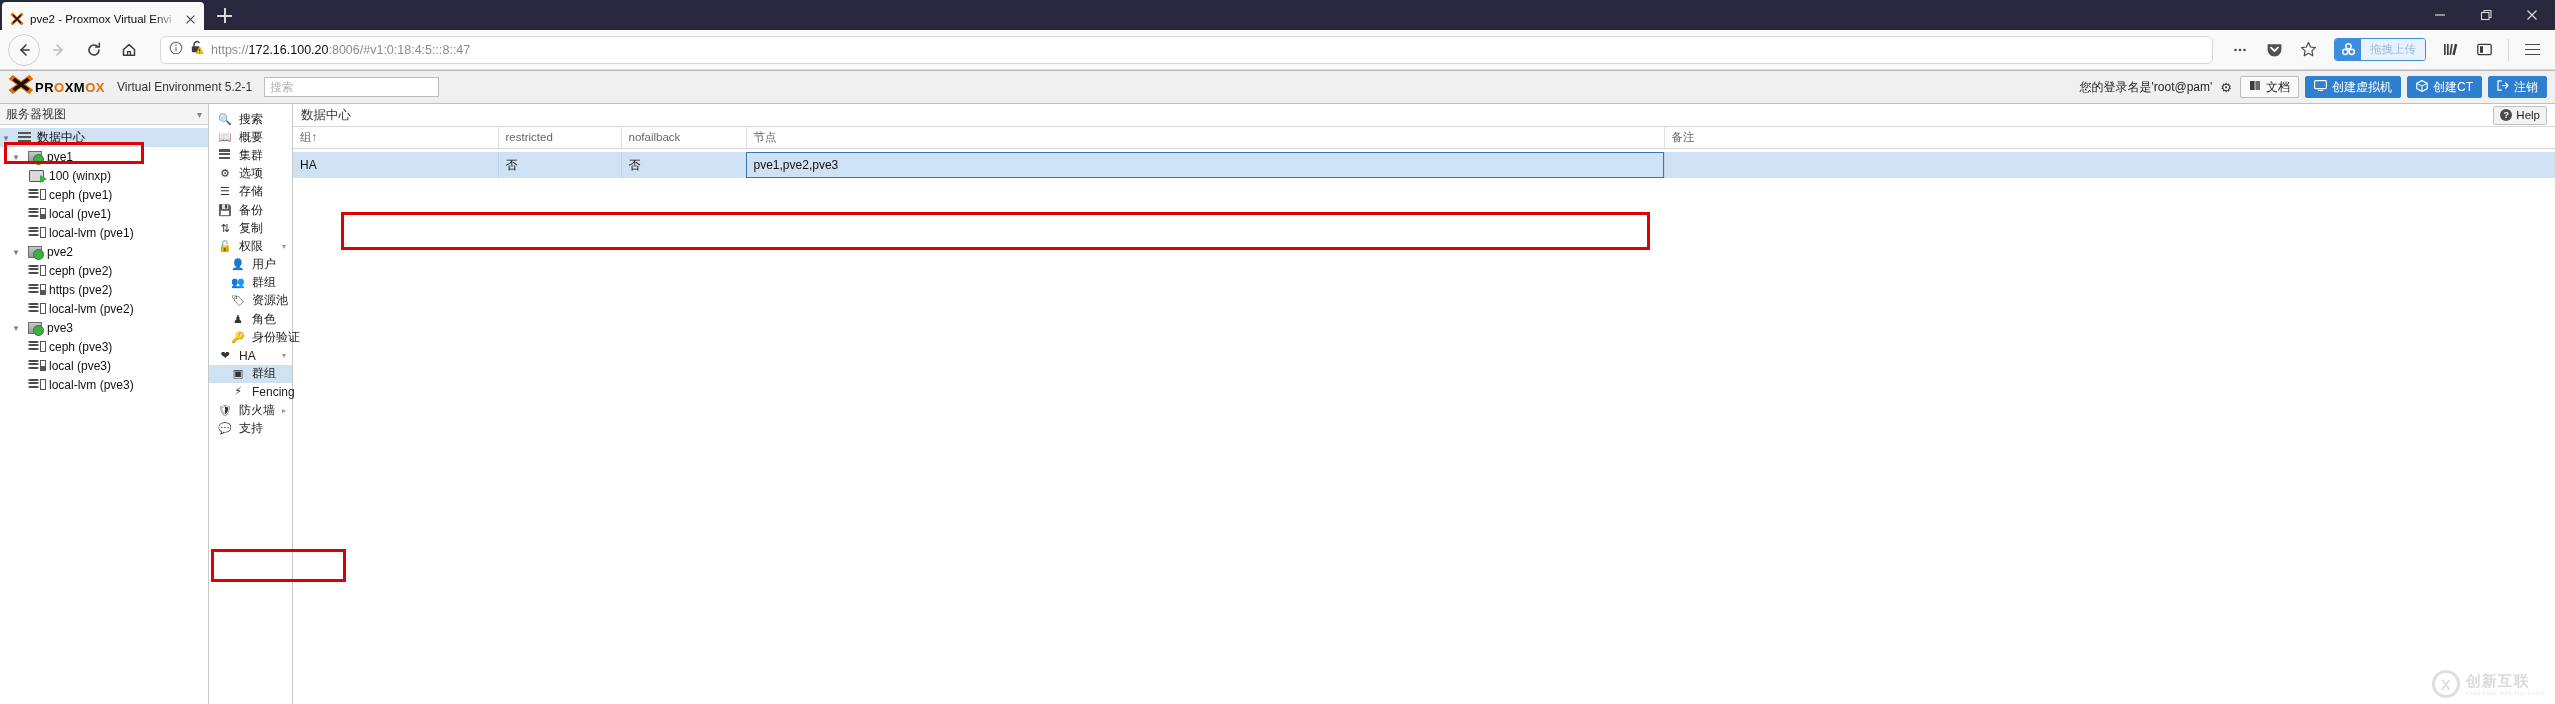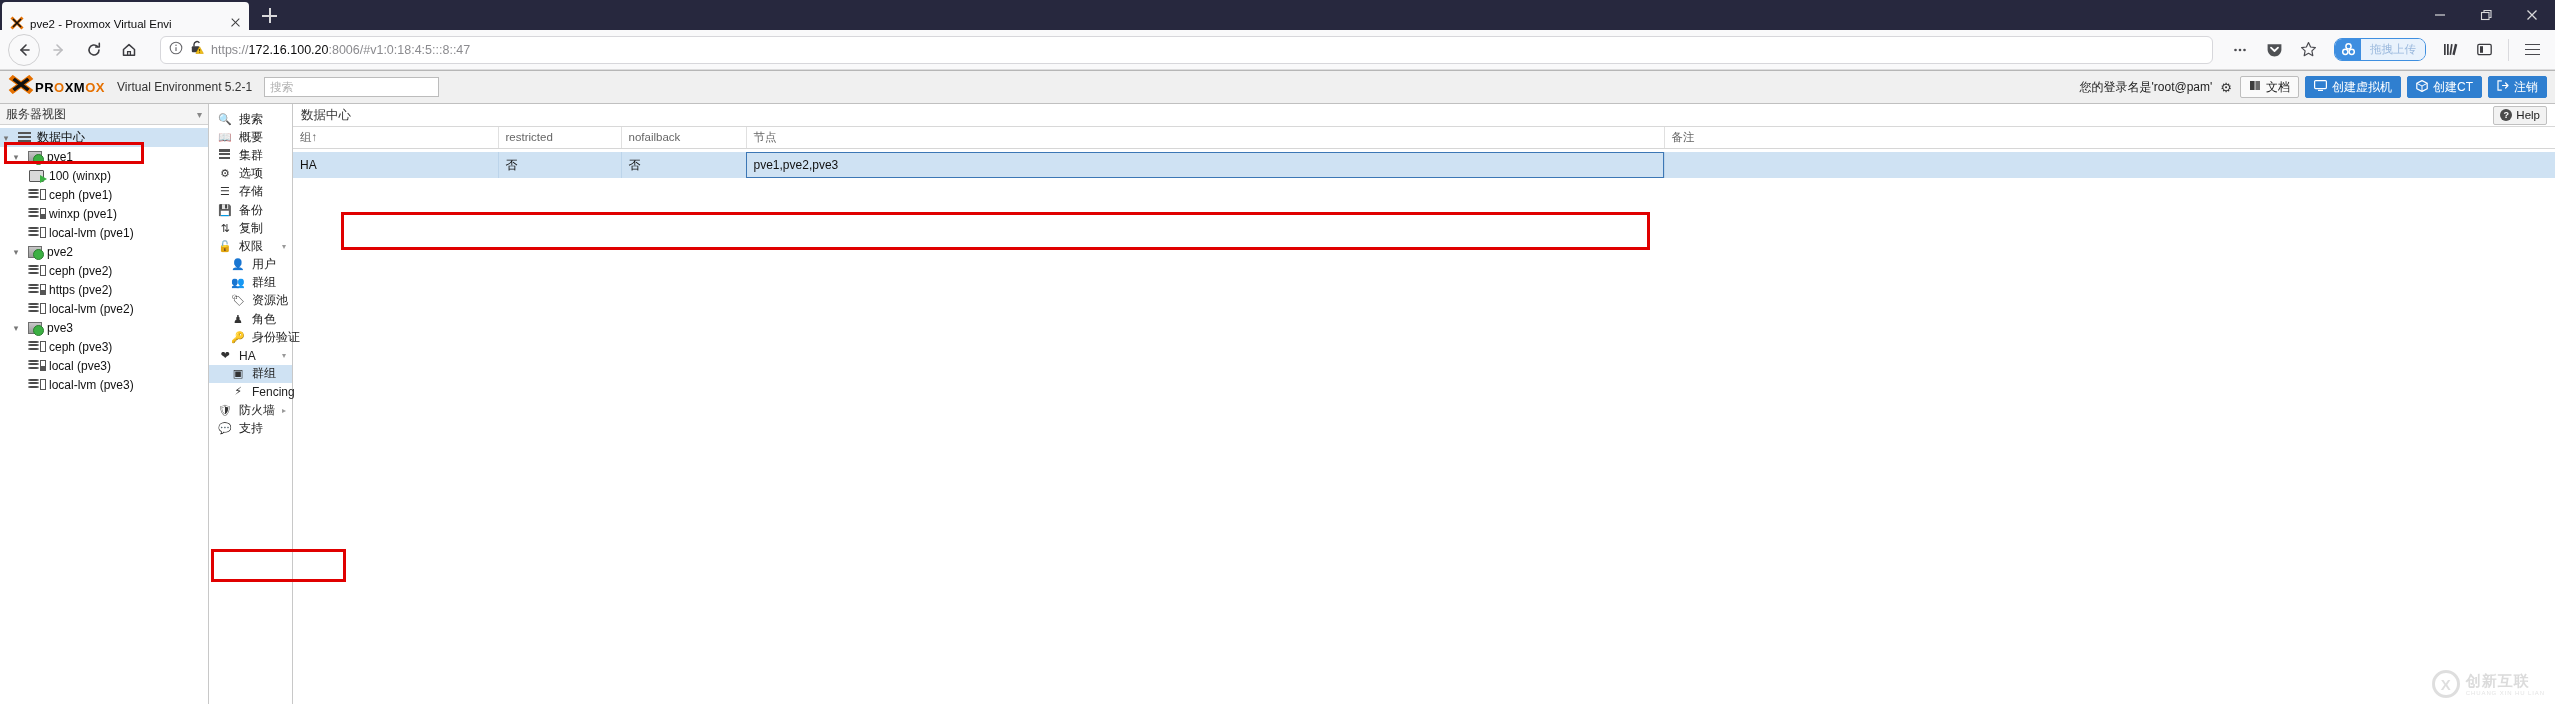--- a/index.html
+++ b/index.html
@@ -10,22 +10,22 @@
   }
 
   
   .browser { width: 2555px; height: 704px; display: flex; flex-direction: column; }
 
   .tabstrip {
     height: 30px; background: #27283e; display: flex; align-items: flex-end;
     position: relative; flex: 0 0 30px;
   }
   .tab {
-    height: 28px; width: 247px; background: #f9f9fa; border-radius: 4px 4px 0 0;
-    display: flex; align-items: flex-end; padding: 6px 6px 0 8px; gap: 6px;
+    height: 28px; width: 202px; background: #f9f9fa; border-radius: 4px 4px 0 0;
+    display: flex; align-items: center; padding: 6px 6px 0 8px; gap: 6px;
     margin-left: 2px;
   }
   .tab-fav { width: 14px; height: 14px; flex: 0 0 14px; position: relative; }
   .tab-title {
     font-size: 11.5px; color: #0c0c0d; white-space: nowrap; overflow: hidden;
     flex: 1 1 auto;
     -webkit-mask-image: linear-gradient(to right, #000 85%, transparent 100%);
     mask-image: linear-gradient(to right, #000 85%, transparent 100%);
   }
   .tab-close { width: 15px; height: 15px; flex: 0 0 15px; position: relative; }
@@ -62,21 +62,21 @@
   .navbtn.disabled { color: #bcbcbf; }
   .urlbar {
     flex: 1 1 auto; height: 28px; margin: 0 8px 0 12px; background: #fff;
     border: 1px solid #d7d7db; border-radius: 6px; display: flex; align-items: center;
     padding: 0 8px; gap: 7px;
   }
   .url-text { font-size: 12.5px; color: #0c0c0d; white-space: nowrap; }
   .url-text .dim { color: #8b8b8f; }
   .nav-right { display: flex; align-items: center; gap: 2px; }
   .upload-pill {
-    height: 23px; display: flex; align-items: center; border-radius: 8px;
+    height: 23px; display: flex; align-items: center; border-radius: 3px;
     overflow: hidden; margin: 0 6px 0 8px; border: 1px solid #3f8fe0;
   }
   .upload-pill .ic {
     width: 26px; height: 23px; background: #3e8ee0; display: flex;
     align-items: center; justify-content: center;
   }
   .upload-pill .lbl {
     padding: 0 9px; font-size: 11.5px; color: #9bb9dd; background: #e9f2fc;
     line-height: 21px;
   }
@@ -474,21 +474,21 @@
             <span class="ico">
               <span class="disk-ico">
                   <span class="cyl">
                     <i></i>
                     <i></i>
                     <i></i>
                   </span>
                   <span class="bar part"></span>
                 </span>
             </span>
-            <span>winxp (pve1)</span>
+            <span>local (pve1)</span>
           </div>
           <div class="tnode ind2">
             <span class="ico">
               <span class="disk-ico">
                   <span class="cyl">
                     <i></i>
                     <i></i>
                     <i></i>
                   </span>
                   <span class="bar"></span>

